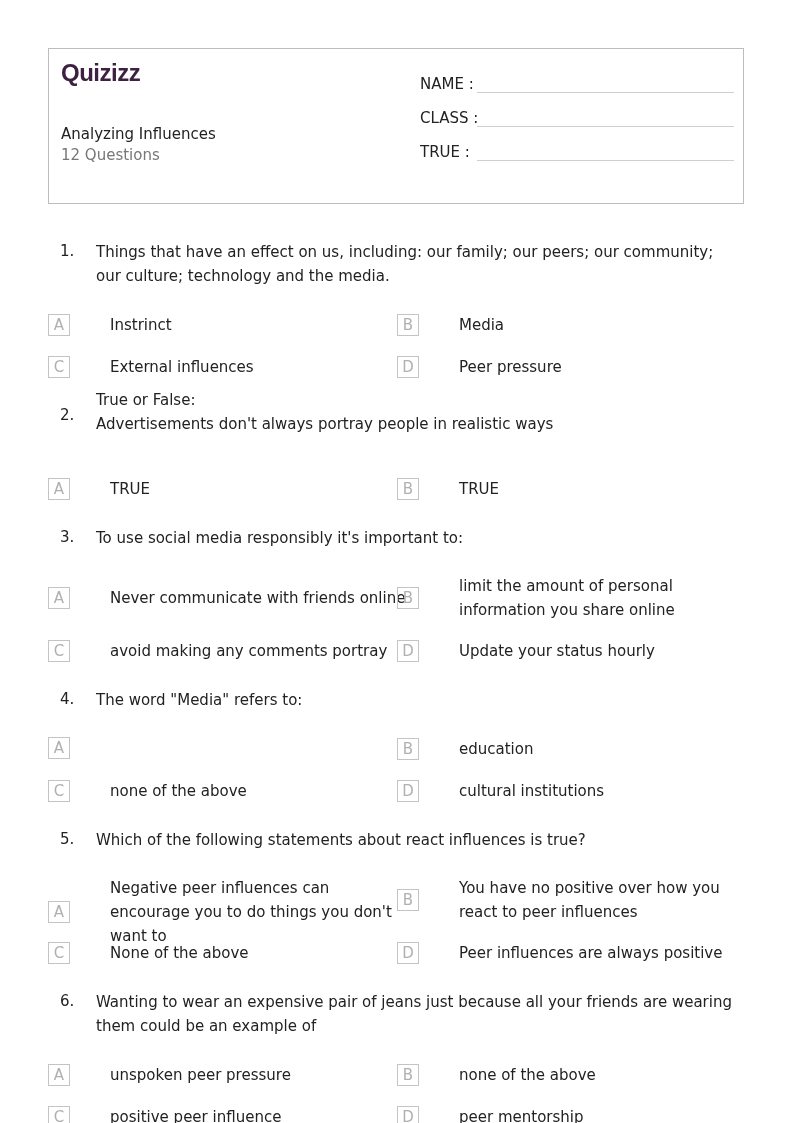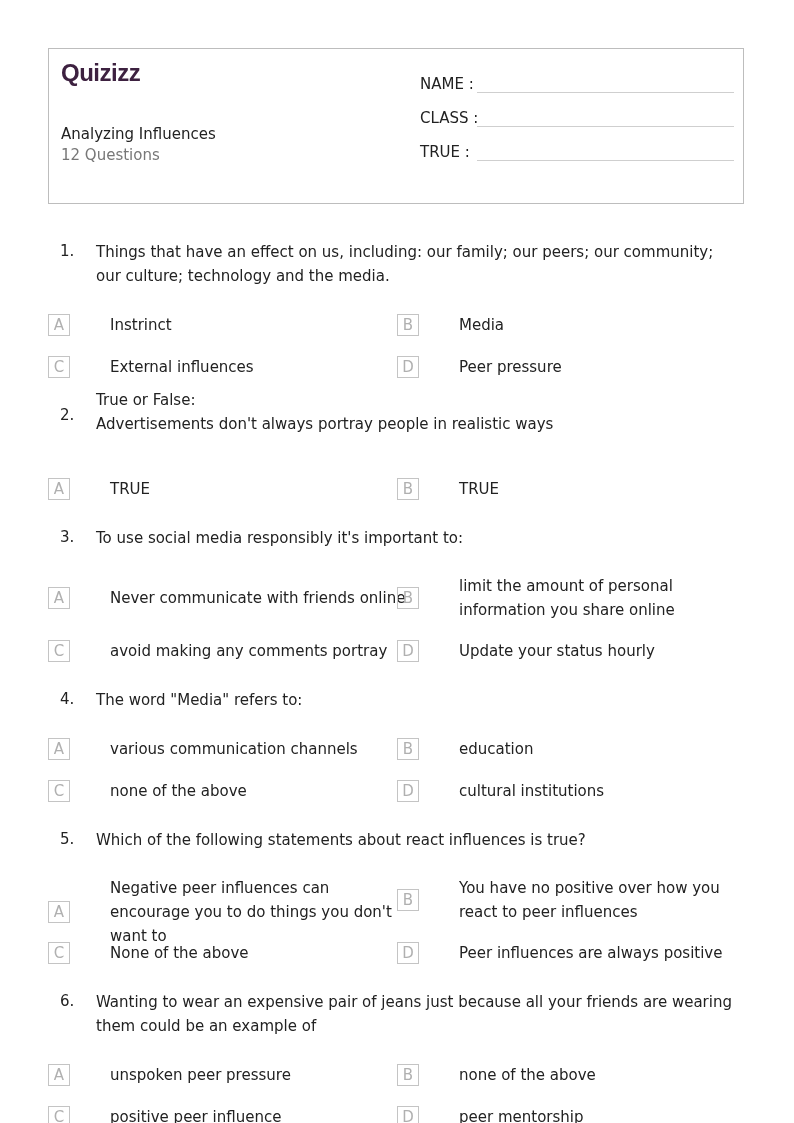--- a/index.html
+++ b/index.html
@@ -102,21 +102,20 @@
     <span class="opt-box">D</span>
     <span class="opt-text">Update your status hourly</span>
   </div>
 </div>
 
 <div>
   <div class="q-num" style="top:690px">4.</div>
   <div class="q-text" style="top:688px">The word "Media" refers to:</div>
   <div class="opt" style="left:48px; top:737px">
     <span class="opt-box">A</span>
-    <span class="opt-text">various communication channels</span>
   </div>
   <div class="opt" style="left:397px; top:737px">
     <span class="opt-box">B</span>
     <span class="opt-text">education</span>
   </div>
   <div class="opt" style="left:48px; top:779px">
     <span class="opt-box">C</span>
     <span class="opt-text">none of the above</span>
   </div>
   <div class="opt" style="left:397px; top:779px">

